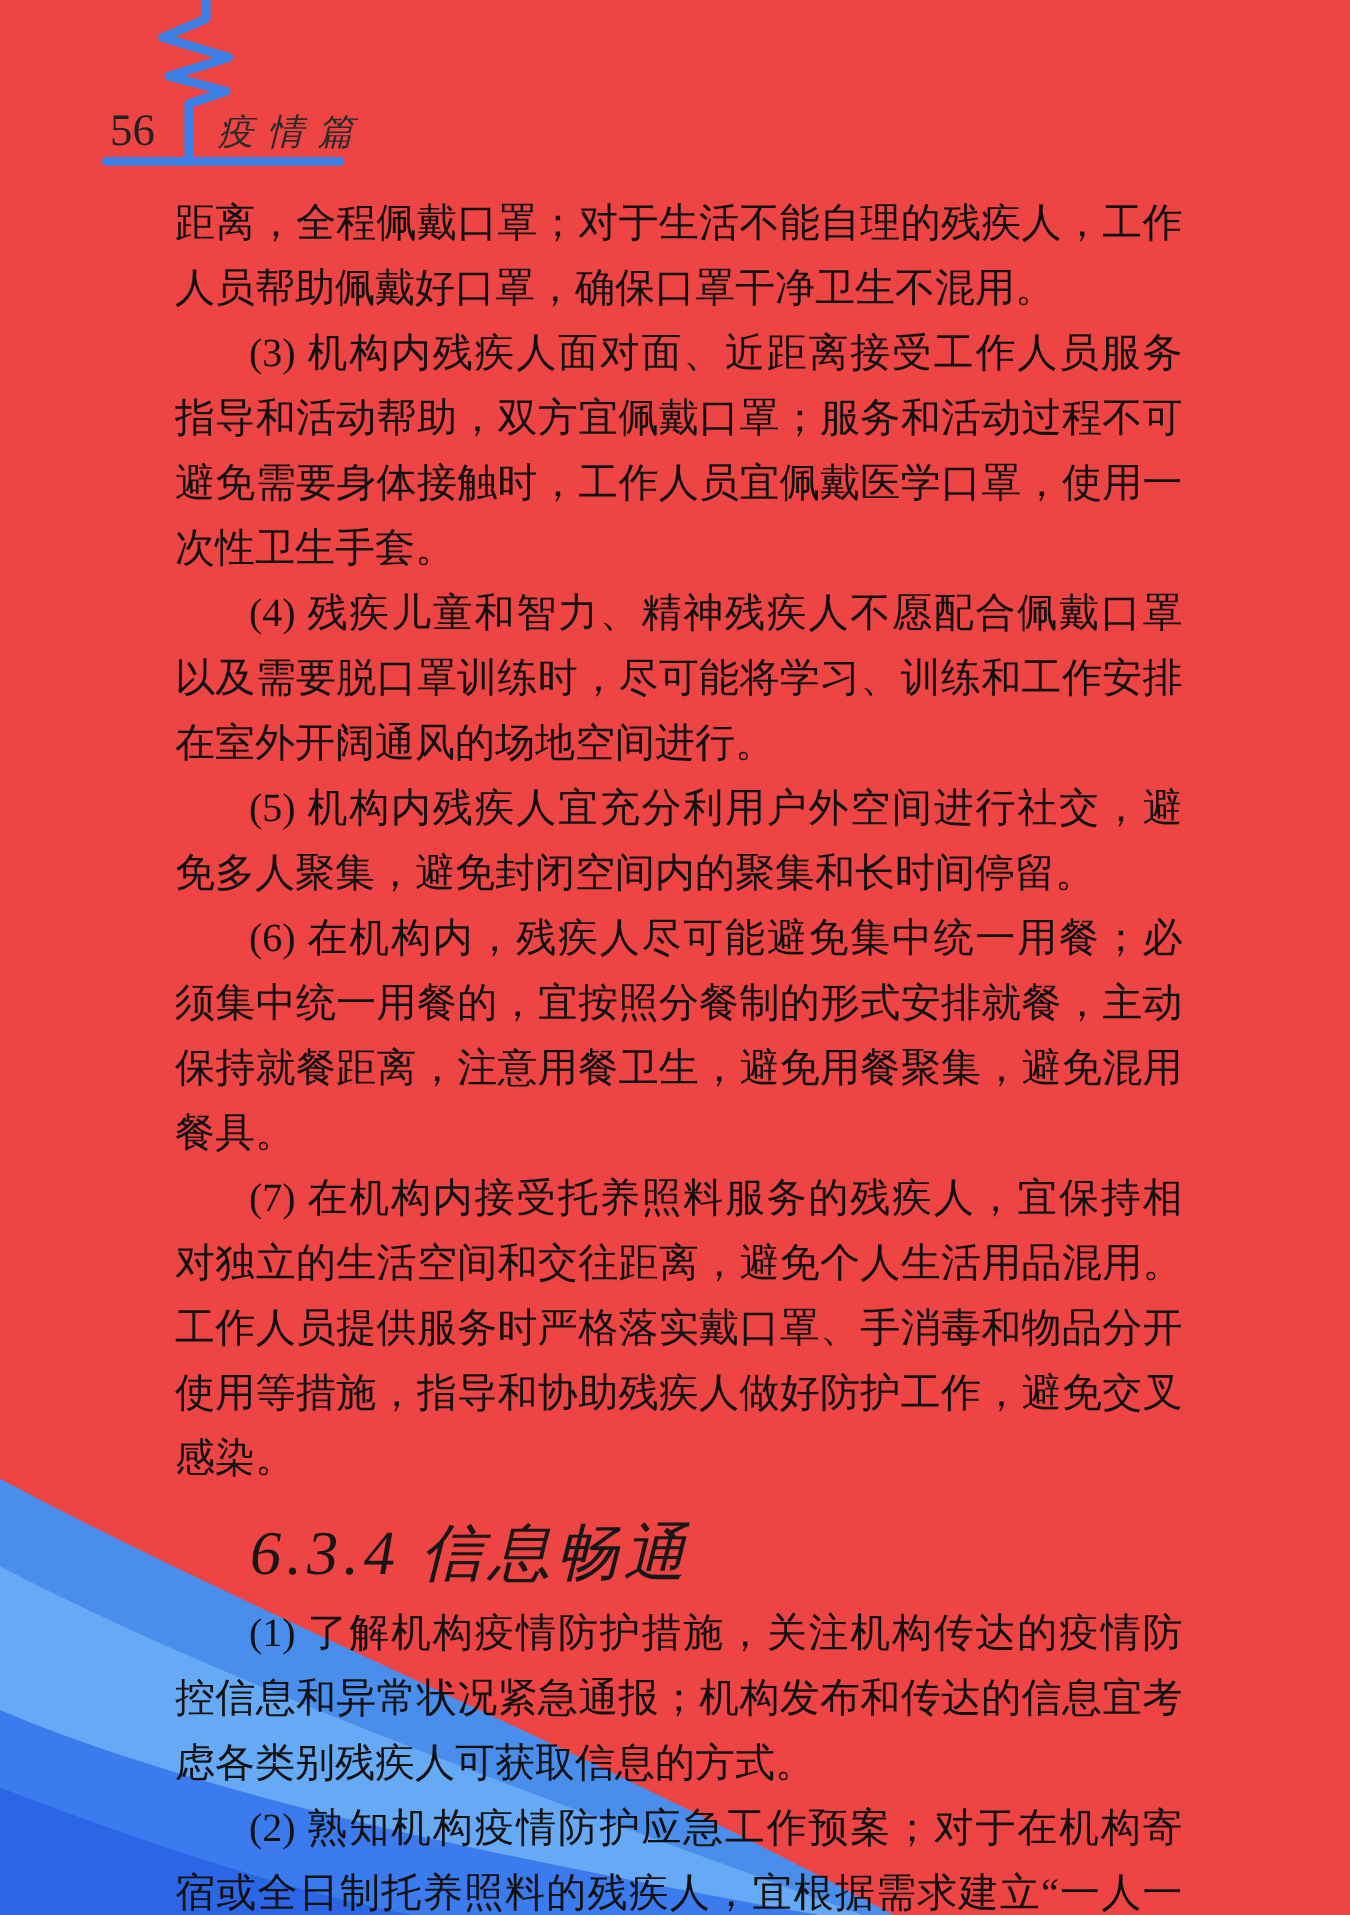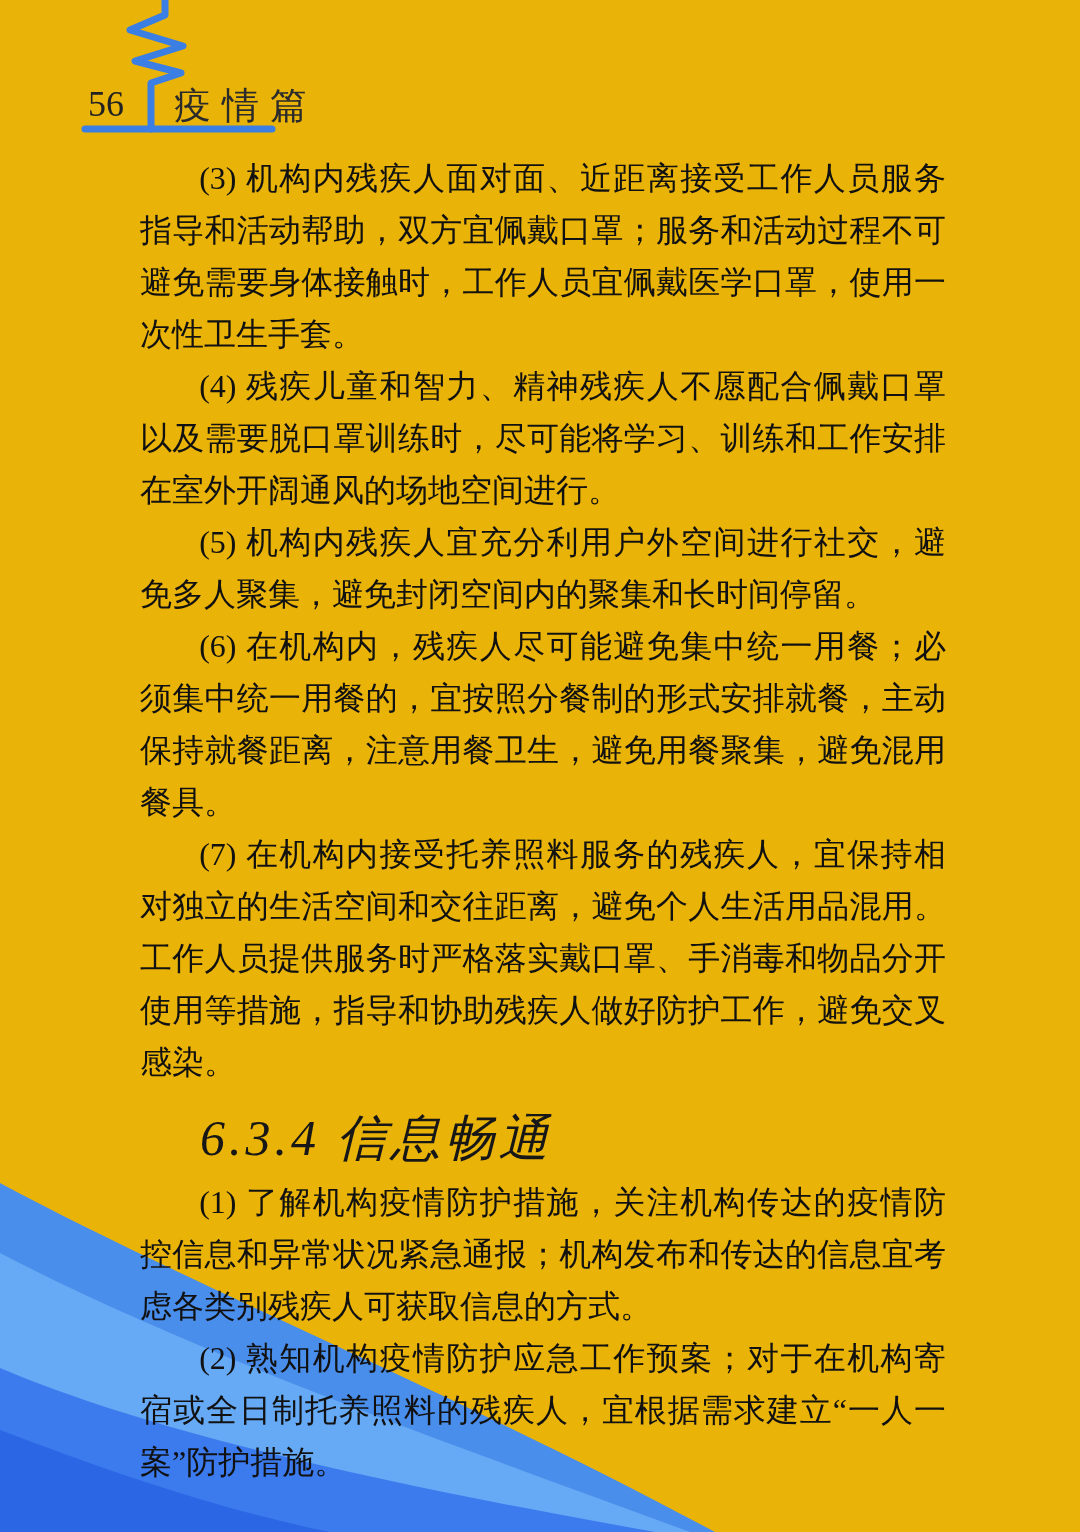--- a/index.html
+++ b/index.html
@@ -1,20 +1,20 @@
 <!DOCTYPE html>
 <html><head>
 <meta charset="utf-8">
 <style>
   html, body { margin: 0; padding: 0; background: #ffffff; }
   .page {
     position: relative;
     width: 1080px;
     height: 1532px;
-    background: #eab308;
+    background: #ef4444;
     overflow: hidden;
     font-family: "Liberation Serif", "DejaVu Serif", serif;
     color: #111111;
   }
 
   
   .waves {
     position: absolute;
     left: 0; top: 0;
     width: 1080px; height: 1532px;
@@ -38,23 +38,24 @@
     position: absolute;
     left: 88px; top: 84px;
     font-size: 36px;
     line-height: 40px;
     color: #222222;
     z-index: 3;
   }
   .chapter-title {
     position: absolute;
     left: 174px; top: 88px;
-    font-size: 37px;
+    font-size: 29px;
     line-height: 36px;
     letter-spacing: 11px;
+    font-style: italic;
     color: #2b2b2b;
     z-index: 3;
   }
 
   
   .content {
     position: absolute;
     left: 140px; top: 152px;
     width: 806px;
     z-index: 1;
@@ -94,20 +95,21 @@
   <svg class="header-mark" viewBox="0 0 320 140" width="320" height="140" aria-hidden="true">
     <polyline stroke-width="7" points="165,0 165,15 130,30 183,46 135,61 181,73 151,83 151,129" stroke="#3B7FE4"></polyline>
     <line stroke-width="7" x1="85" y1="129" x2="272" y2="129" stroke="#3B7FE4"></line>
   </svg>
 
   <div class="page-number">56</div>
 
   <div class="chapter-title">疫情篇</div>
 
   <div class="content">
+    <p class="no-indent">距离，全程佩戴口罩；对于生活不能自理的残疾人，工作人员帮助佩戴好口罩，确保口罩干净卫生不混用。</p>
     <p>(3) 机构内残疾人面对面、近距离接受工作人员服务指导和活动帮助，双方宜佩戴口罩；服务和活动过程不可避免需要身体接触时，工作人员宜佩戴医学口罩，使用一次性卫生手套。</p>
     <p>(4) 残疾儿童和智力、精神残疾人不愿配合佩戴口罩以及需要脱口罩训练时，尽可能将学习、训练和工作安排在室外开阔通风的场地空间进行。</p>
     <p>(5) 机构内残疾人宜充分利用户外空间进行社交，避免多人聚集，避免封闭空间内的聚集和长时间停留。</p>
     <p>(6) 在机构内，残疾人尽可能避免集中统一用餐；必须集中统一用餐的，宜按照分餐制的形式安排就餐，主动保持就餐距离，注意用餐卫生，避免用餐聚集，避免混用餐具。</p>
     <p>(7) 在机构内接受托养照料服务的残疾人，宜保持相对独立的生活空间和交往距离，避免个人生活用品混用。工作人员提供服务时严格落实戴口罩、手消毒和物品分开使用等措施，指导和协助残疾人做好防护工作，避免交叉感染。</p>
 
     <h3 class="section-heading">6.3.4 信息畅通</h3>
 
     <p>(1) 了解机构疫情防护措施，关注机构传达的疫情防控信息和异常状况紧急通报；机构发布和传达的信息宜考虑各类别残疾人可获取信息的方式。</p>
     <p>(2) 熟知机构疫情防护应急工作预案；对于在机构寄宿或全日制托养照料的残疾人，宜根据需求建立“一人一案”防护措施。</p>

